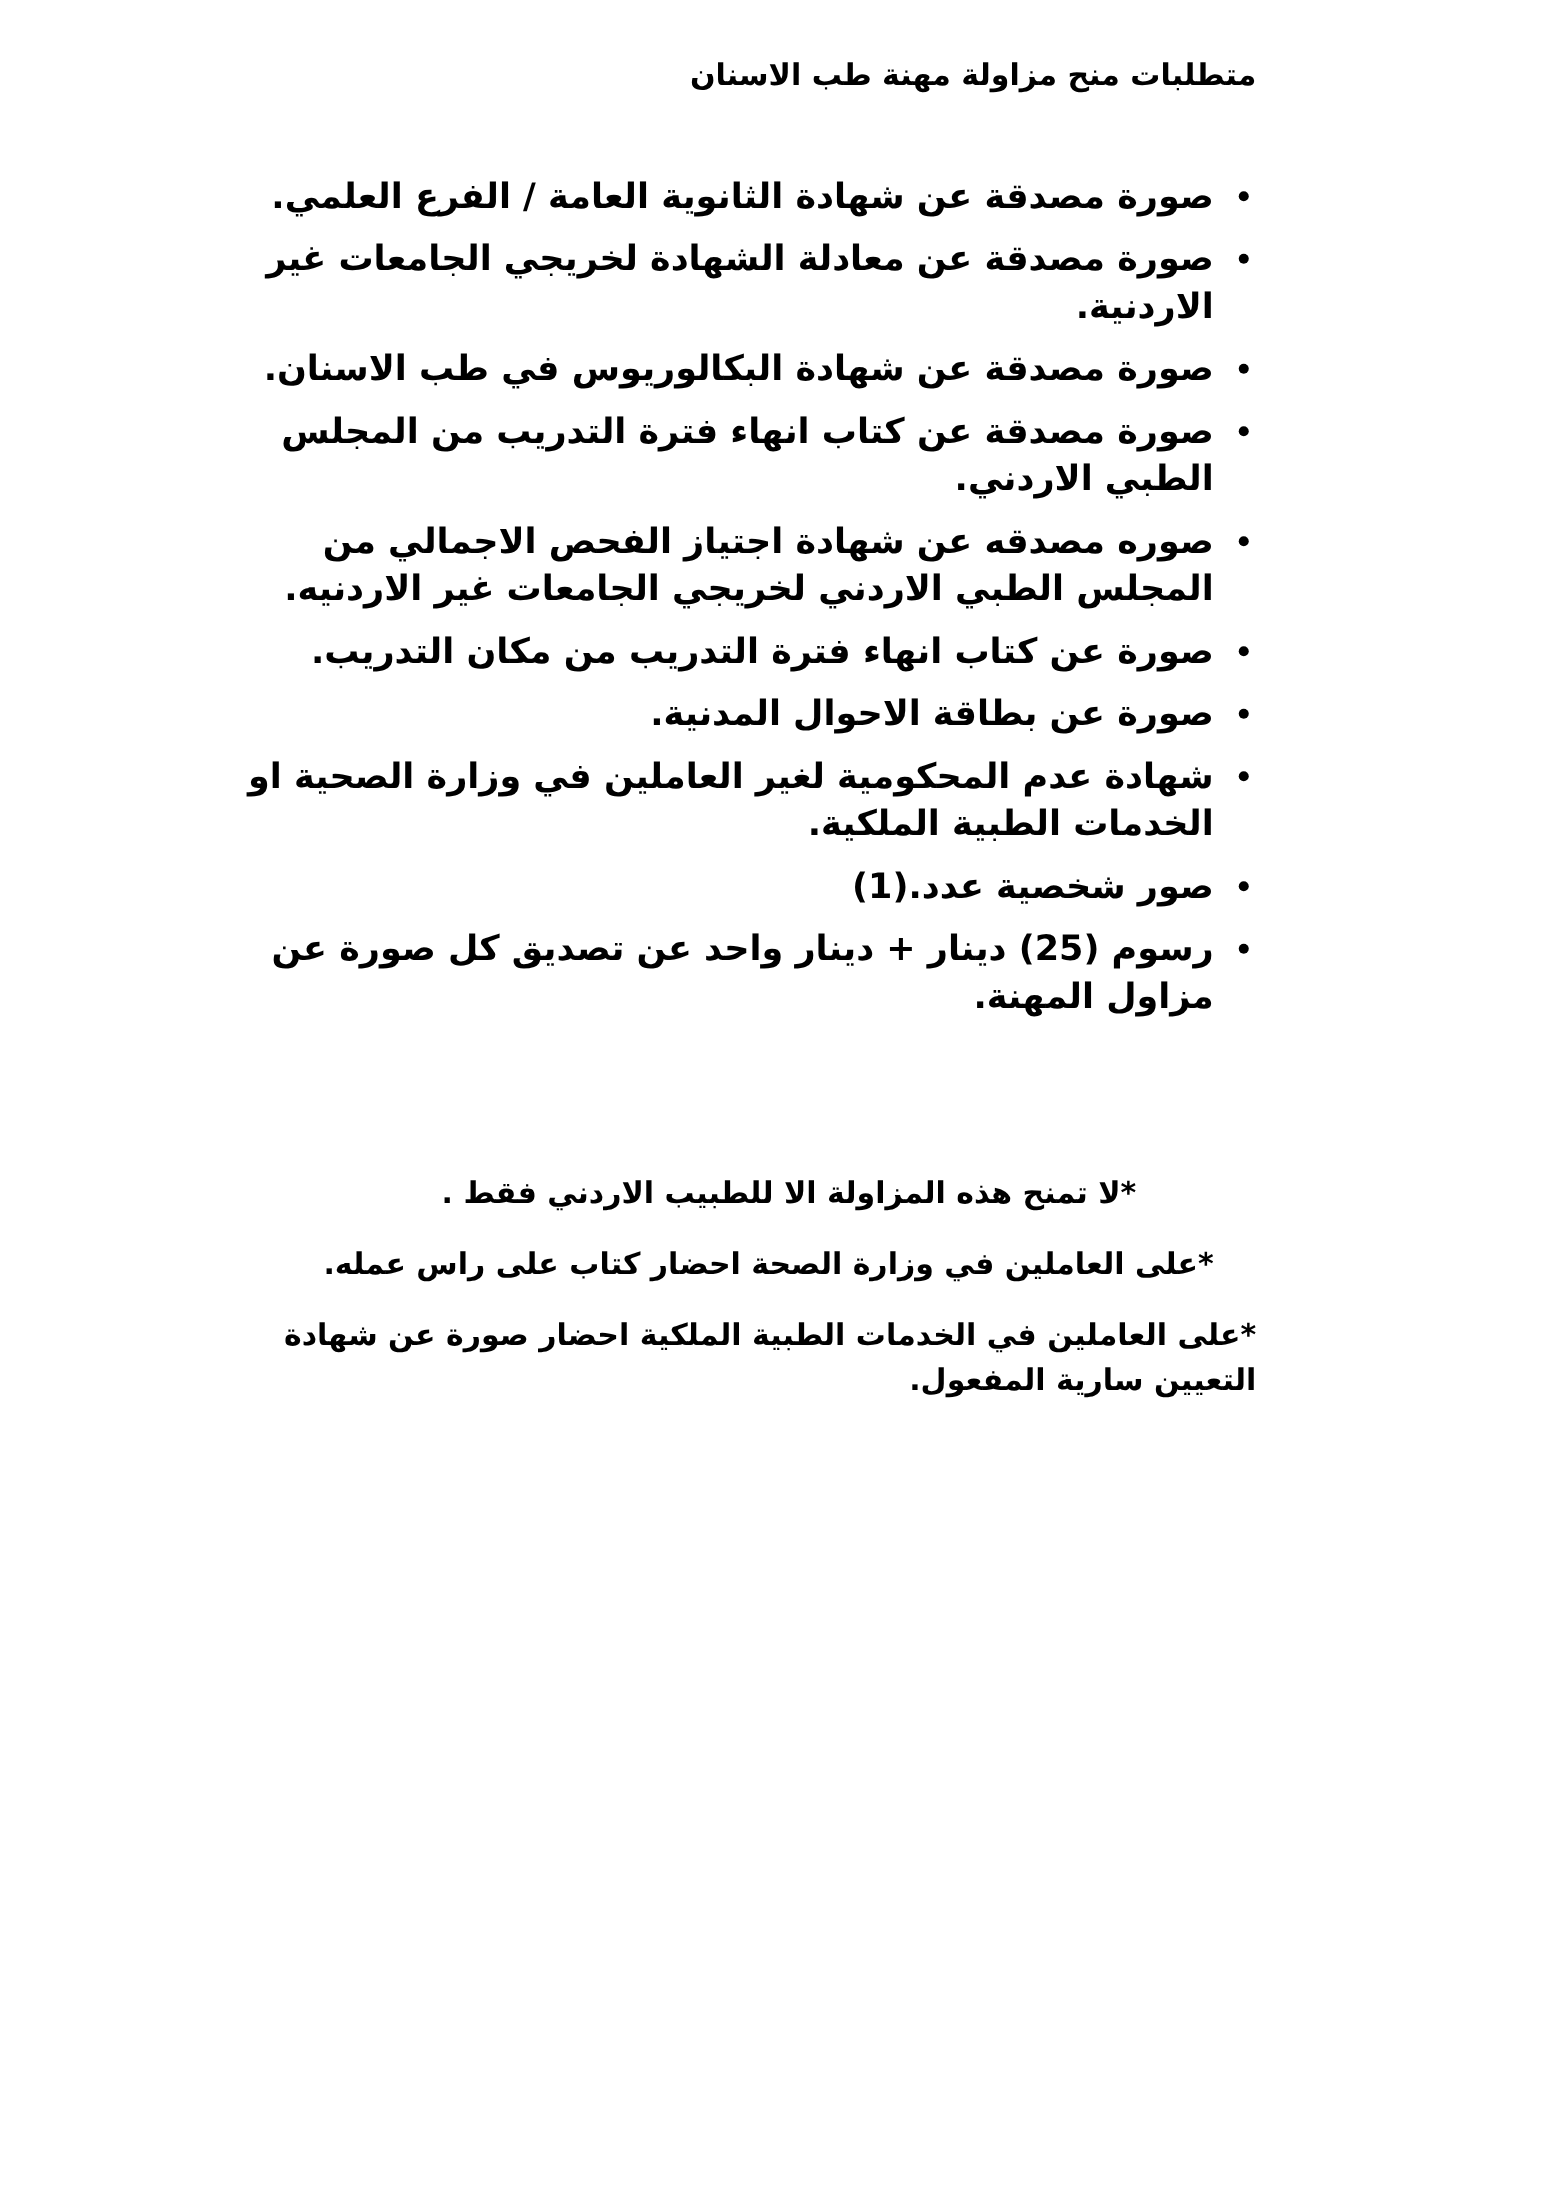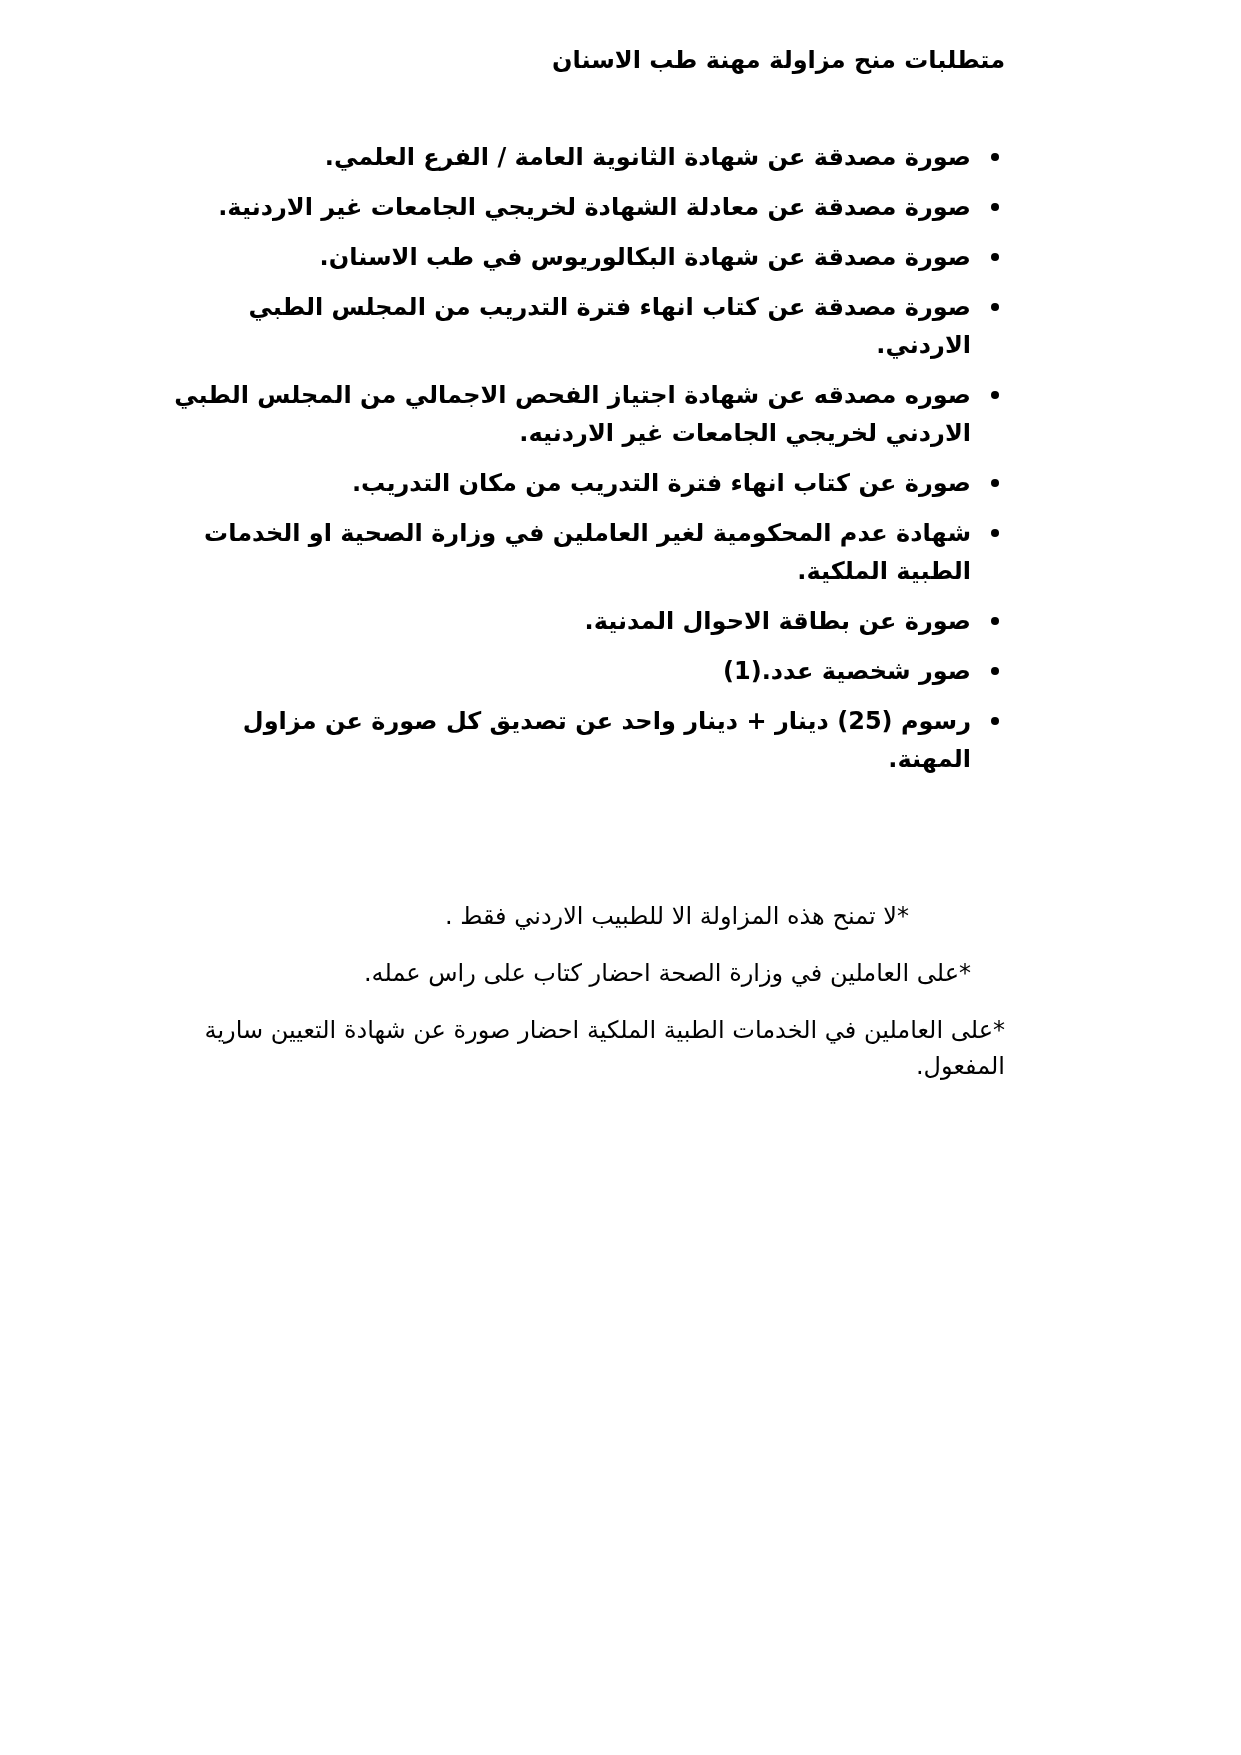--- a/index.html
+++ b/index.html
@@ -29,42 +29,42 @@
     line-height: 32px;
   }
   .req-list {
     list-style: none;
     margin: 0;
     padding: 0;
   }
   .req-item {
     position: relative;
     padding-right: 34px;
-    font-size: 24px;
+    font-size: 28px;
     font-weight: bold;
     line-height: 38px;
     margin-bottom: 12px;
     text-align: right;
   }
   .bullet-dot {
     position: absolute;
     right: 6px;
     top: 15px;
     width: 8px;
     height: 8px;
     border-radius: 50%;
     background: #000000;
     display: inline-block;
   }
   .notes {
     margin-top: 120px;
   }
   .note {
     font-size: 24px;
-    font-weight: normal;
+    font-weight: bold;
     line-height: 36px;
     margin: 0 0 21px 0;
   }
   .note.indent-1 { padding-right: 96px; }
   .note.indent-2 { padding-right: 34px; }
 </style>
 </head>
 <body>
 
 <div class="page">
@@ -91,25 +91,25 @@
     <li class="req-item">
       <span class="bullet-dot"></span>
       <span>صوره مصدقه عن شهادة اجتياز الفحص الاجمالي من المجلس الطبي الاردني لخريجي الجامعات غير الاردنيه.</span>
     </li>
     <li class="req-item">
       <span class="bullet-dot"></span>
       <span>صورة عن كتاب انهاء فترة التدريب من مكان التدريب.</span>
     </li>
     <li class="req-item">
       <span class="bullet-dot"></span>
-      <span>شهادة عدم المحكومية لغير العاملين في وزارة الصحية او الخدمات الطبية الملكية.</span>
+      <span>صورة عن بطاقة الاحوال المدنية.</span>
     </li>
     <li class="req-item">
       <span class="bullet-dot"></span>
-      <span>صورة عن بطاقة الاحوال المدنية.</span>
+      <span>شهادة عدم المحكومية لغير العاملين في وزارة الصحية او الخدمات الطبية الملكية.</span>
     </li>
     <li class="req-item">
       <span class="bullet-dot"></span>
       <span>صور شخصية عدد.(1)</span>
     </li>
     <li class="req-item">
       <span class="bullet-dot"></span>
       <span>رسوم (25) دينار + دينار واحد عن تصديق كل صورة عن مزاول المهنة.</span>
     </li>
   </ul>

